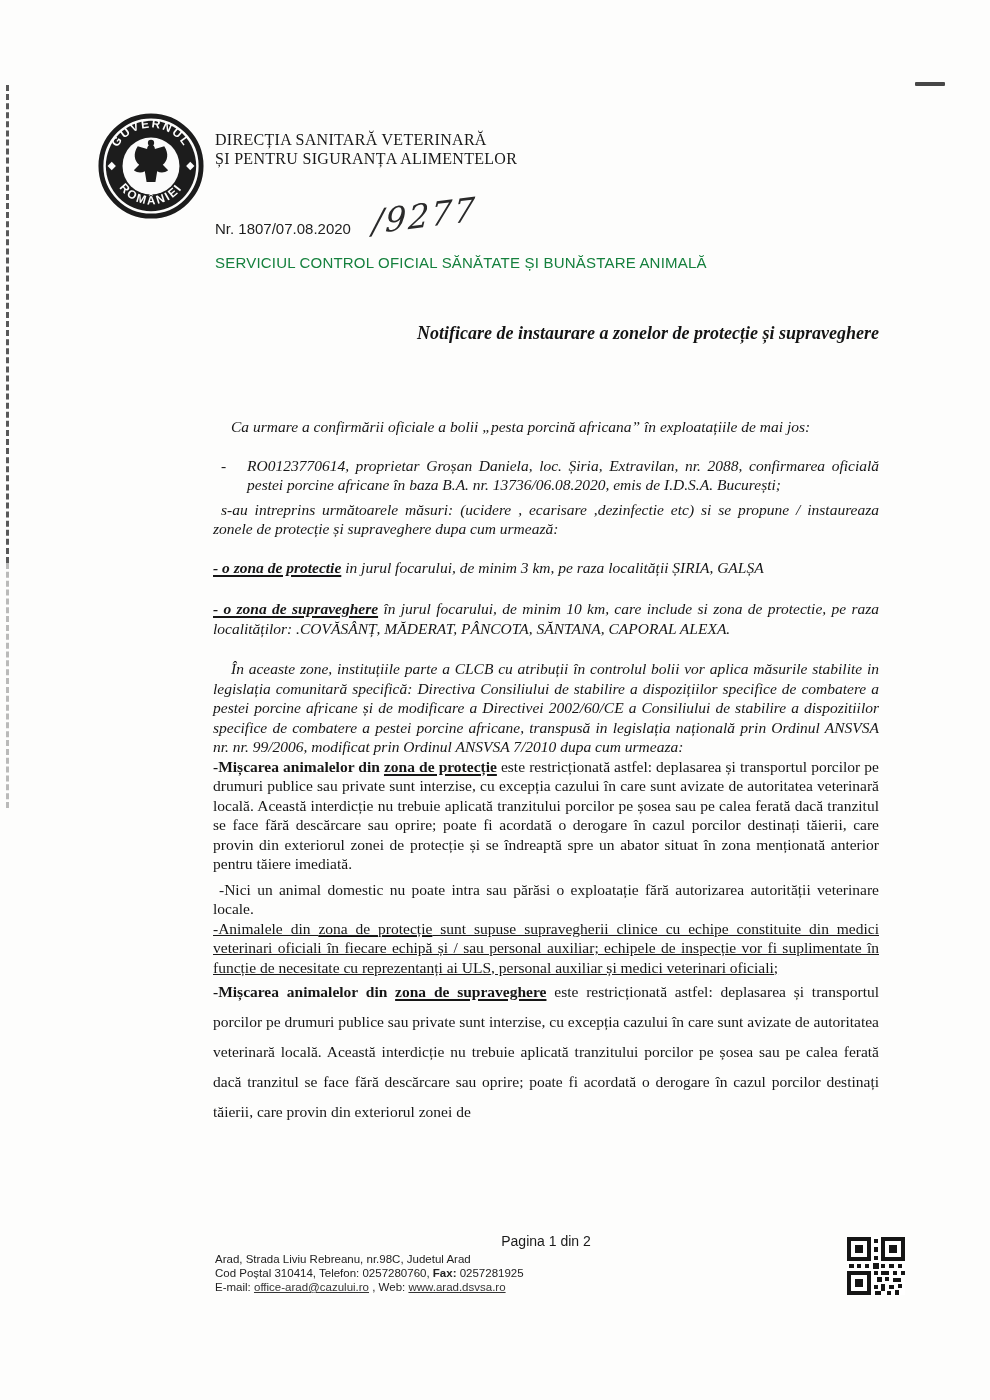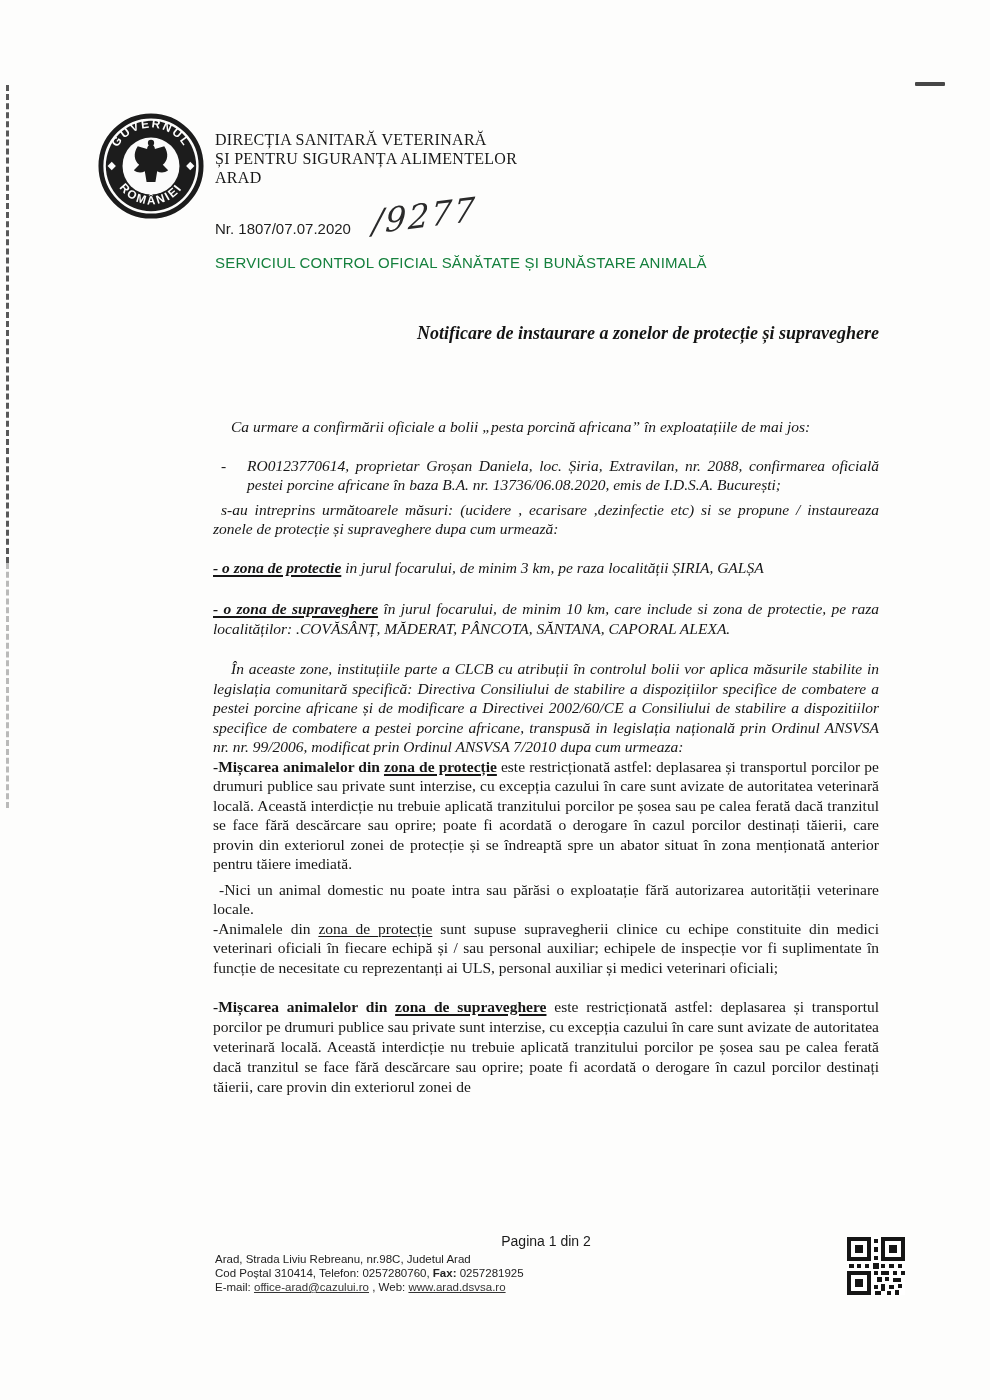--- a/index.html
+++ b/index.html
@@ -40,22 +40,22 @@
   .it{font-style:italic;}
   .intro{text-indent:18px;margin-bottom:19px;}
   .farm{position:relative;padding-left:34px;margin-bottom:5px;}
   .farm .bullet{position:absolute;left:8px;top:0;}
   .measures{text-indent:8px;margin-bottom:19px;}
   .zone1{margin-bottom:22px;}
   .zone2{margin-bottom:21px;}
   .legal{text-indent:18px;margin-bottom:0;}
   .mv1{margin-bottom:6px;}
   .nici{text-indent:6px;margin-bottom:0;}
-  .anim{margin-bottom:20px;}
-  .mv2{margin-bottom:15px;line-height:20px;}
+  .anim{margin-bottom:0;text-decoration:underline;}
+  .mv2{margin-bottom:15px;line-height:30px;}
   .biu{font-weight:bold;text-decoration:underline;text-decoration-thickness:1.5px;text-underline-offset:2px;}
   .u{text-decoration:underline;text-underline-offset:2px;}
   .bb{font-weight:bold;}
 
   
   .page-indicator{position:absolute;left:213px;top:1233px;width:666px;text-align:center;
     font-family:"Liberation Sans", sans-serif;font-size:14px;color:#1a1a1a;}
   .address{position:absolute;left:215px;top:1252px;
     font-family:"Liberation Sans", sans-serif;font-size:11.5px;line-height:14px;color:#222;}
   .address .lnk{text-decoration:underline;color:#333;}
@@ -86,24 +86,23 @@
   </text>
   <g fill="#1c1c1c">
     <path d="M55 33 c-2.5 0 -4 2.2 -4 4.8 l-9.5 -3 c-5 7.5 -3.5 15 1.5 19 l-5.5 5.5 c3.8 2.8 7.8 2.8 11.2 1 l1.8 11 h9 l1.8 -11 c3.4 1.8 7.4 1.8 11.2 -1 l-5.5 -5.5 c5 -4 6.5 -11.5 1.5 -19 l-9.5 3 c0 -2.6 -1.5 -4.8 -4 -4.8 z"></path>
     <circle cx="55" cy="31.5" r="3.2"></circle>
   </g>
 </svg>
 
 <div class="agency">
   <div>DIRECȚIA SANITARĂ VETERINARĂ</div>
   <div>ȘI PENTRU SIGURANȚA ALIMENTELOR</div>
-  <div>ARAD</div>
 </div>
 
-<div class="refline">Nr. 1807/07.07.2020</div>
+<div class="refline">Nr. 1807/07.08.2020</div>
 <div class="handwritten">/9277</div>
 <div class="service">SERVICIUL CONTROL OFICIAL SĂNĂTATE ȘI BUNĂSTARE ANIMALĂ</div>
 
 <div class="doc-title">Notificare de instaurare a zonelor de protecție și supraveghere</div>
 
 <div class="body-col">
 
   <p class="para it intro">Ca urmare a confirmării oficiale a bolii „pesta porcină africana” în exploatațiile de mai jos:</p>
 
   <p class="para it farm">

